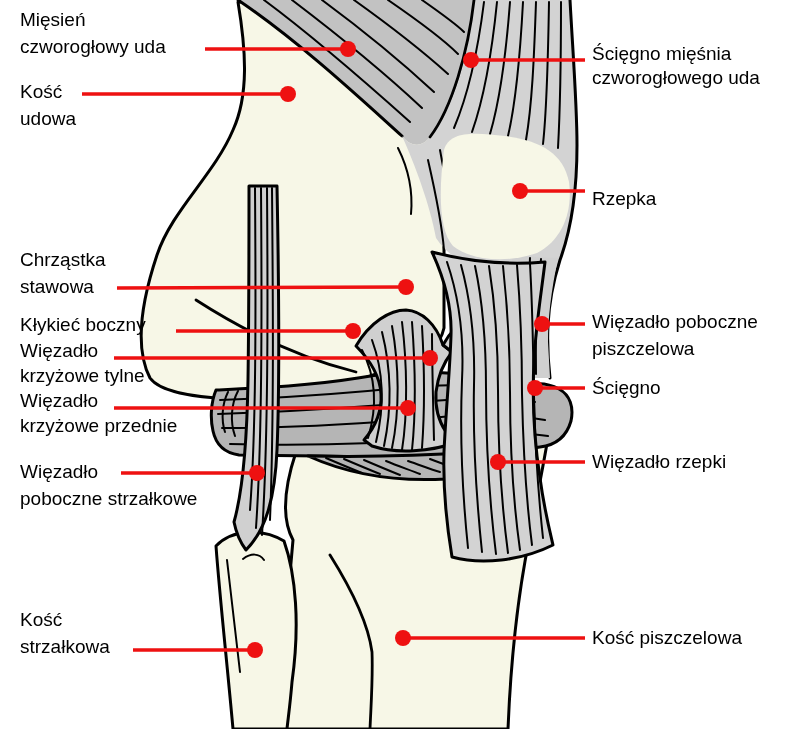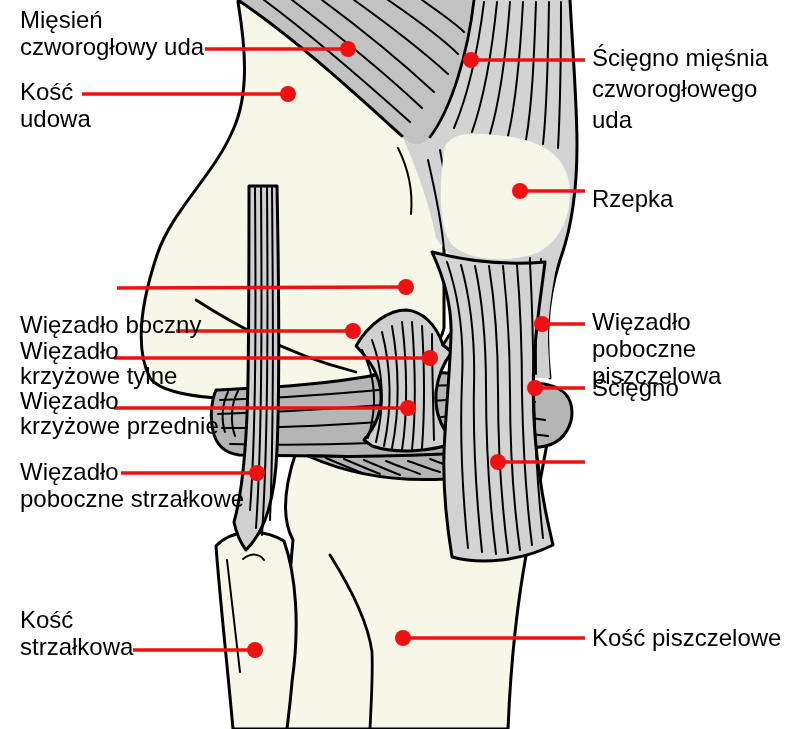--- a/index.html
+++ b/index.html
@@ -5,28 +5,28 @@
   html,body{margin:0;padding:0;}
   body{
     width:800px;height:729px;overflow:hidden;
     background:var(--background,#fff);
     font-family:"Liberation Sans","DejaVu Sans",sans-serif;
   }
   #figure{position:relative;width:800px;height:729px;}
   #anatomy{position:absolute;left:0;top:0;}
   .lbl{
     position:absolute;
-    font-size:24px;
+    font-size:19px;
     color:var(--text,#000);
     white-space:pre-line;
     letter-spacing:0px;
   }
   .lh27{line-height:27px;}
   .lh25{line-height:25px;}
-  .lh28{line-height:31px;}
+  .lh28{line-height:24px;}
   
   .bone{fill:var(--bone,#f7f7e7);}
   .muscle{fill:var(--muscle,#c2c2c2);}
   .tendon{fill:var(--tendon,#d3d3d3);}
   .lig{fill:var(--ligament,#d0d0d0);}
   .men{fill:var(--meniscus,#b5b5b5);}
   .ol{stroke:var(--outline,#000);stroke-width:3;stroke-linecap:round;stroke-linejoin:round;}
   .nf{fill:none;}
   .fiber{fill:none;stroke:var(--outline,#000);stroke-width:2;stroke-linecap:round;}
   .fiber3{fill:none;stroke:var(--outline,#000);stroke-width:2.8;stroke-linecap:round;}
@@ -197,30 +197,33 @@
       <circle class="dot" cx="498" cy="462" r="8"></circle>
       <line class="leader" x1="403" y1="638" x2="585" y2="638"></line>
       <circle class="dot" cx="403" cy="638" r="8"></circle>
     </g>
   </svg>
 
   <div class="lbl lh27" style="left:20px;top:6px">Mięsień
 czworogłowy uda</div>
   <div class="lbl lh27" style="left:20px;top:78px">Kość
 udowa</div>
-  <div class="lbl lh25" style="left:20px;top:312px">Więzadło boczny</div>
+  <div class="lbl lh27" style="left:20px;top:246px">Chrząstka
+stawowa</div>
+  <div class="lbl lh25" style="left:20px;top:312px">Kłykieć boczny</div>
   <div class="lbl lh25" style="left:20px;top:338px">Więzadło
 krzyżowe tylne</div>
   <div class="lbl lh25" style="left:20px;top:388px">Więzadło
 krzyżowe przednie</div>
   <div class="lbl lh27" style="left:20px;top:458px">Więzadło
 poboczne strzałkowe</div>
   <div class="lbl lh27" style="left:20px;top:606px">Kość
 strzałkowa</div>
 
   <div class="lbl lh28" style="left:592px;top:42px">Ścięgno mięśnia
 czworogłowego uda</div>
   <div class="lbl lh25" style="left:592px;top:186px">Rzepka</div>
   <div class="lbl lh27" style="left:592px;top:308px">Więzadło poboczne
 piszczelowa</div>
   <div class="lbl lh25" style="left:592px;top:375px">Ścięgno</div>
-  <div class="lbl lh25" style="left:592px;top:625px">Kość piszczelowe</div>
+  <div class="lbl lh25" style="left:592px;top:449px">Więzadło rzepki</div>
+  <div class="lbl lh25" style="left:592px;top:625px">Kość piszczelowa</div>
 </div>
 
 </body></html>

